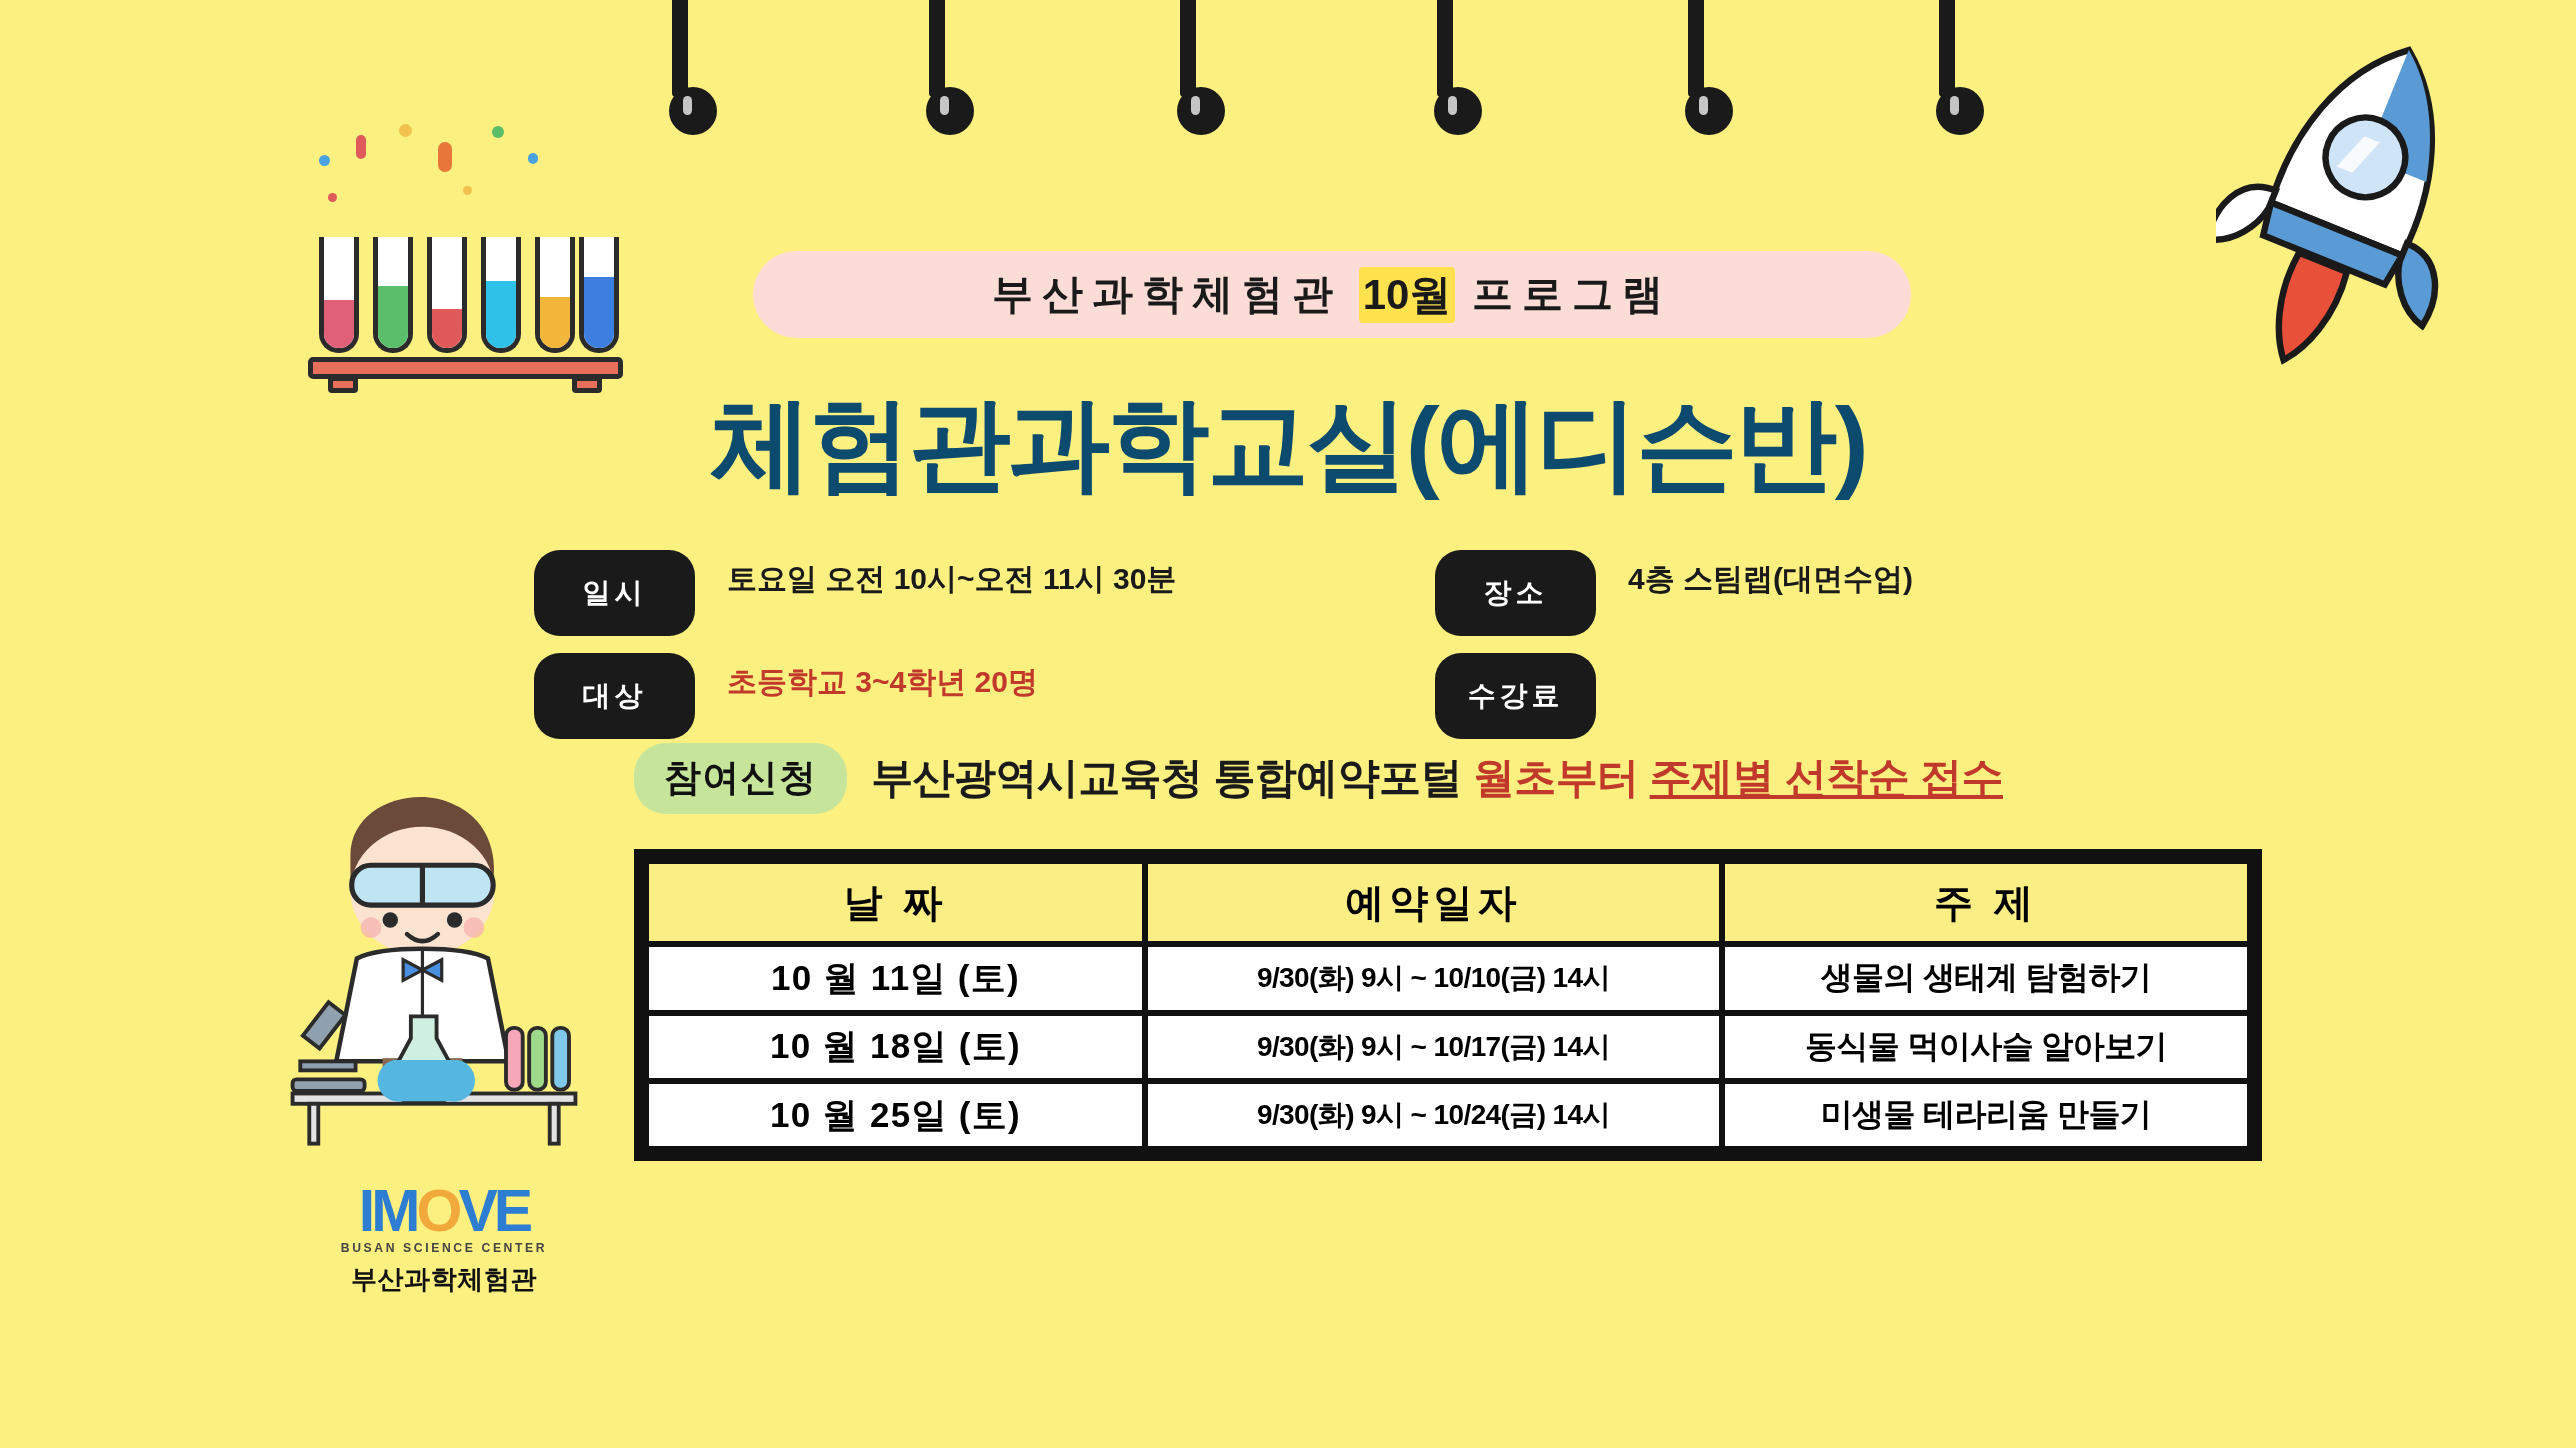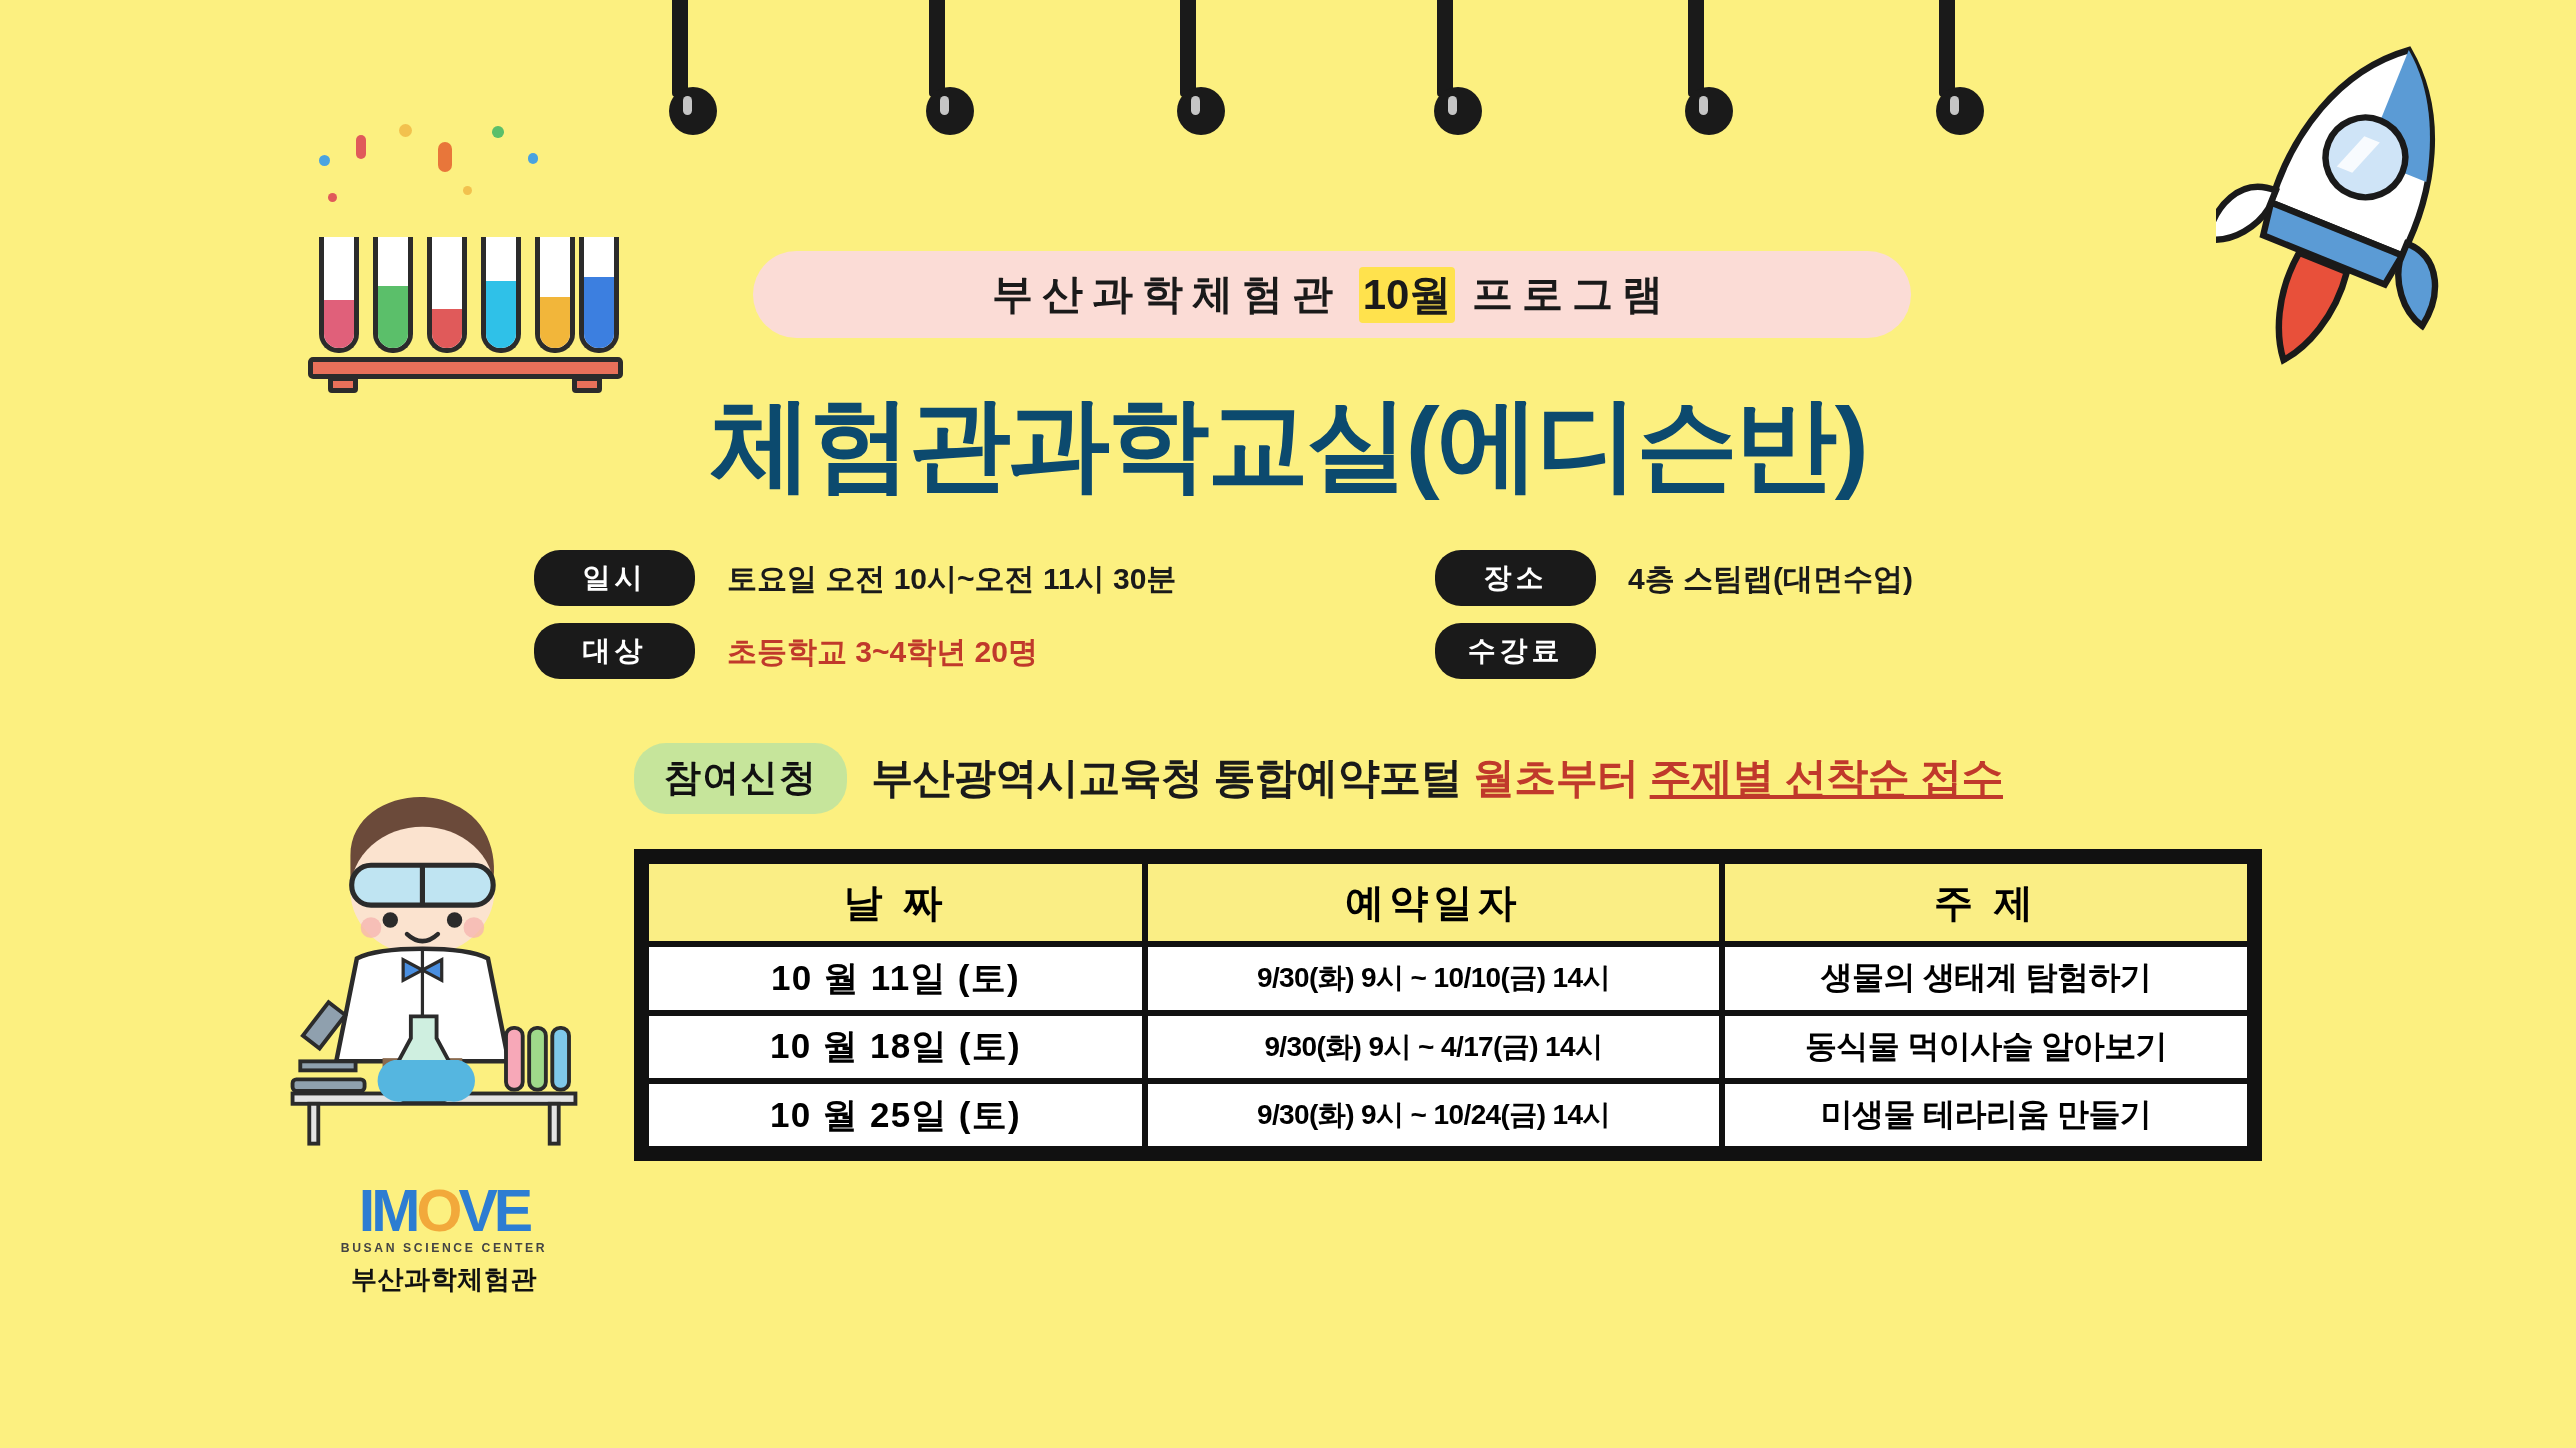--- a/index.html
+++ b/index.html
@@ -170,21 +170,21 @@
     grid-template-columns: 193px 708px 193px 579px;
     row-gap: 16.7px;
     align-items: start;
   }
   .tag {
     background: #1a1a1a;
     color: #fff;
     font-size: 28px;
     font-weight: bold;
     border-radius: 26px;
-    padding: 9px 0;
+    padding: 24px 0;
     width: 161px;
     text-align: center;
     letter-spacing: 3.9px;
   }
   .info-val {
     font-size: 30px;
     font-weight: bold;
     padding-top: 9px;
     line-height: 1.35;
   }
@@ -417,21 +417,21 @@
       </tr>
     </thead>
     <tbody>
       <tr>
         <td class="c1">10 월  11일 (토)</td>
         <td class="c2">9/30(화) 9시 ~ 10/10(금) 14시</td>
         <td class="c3">생물의 생태계 탐험하기</td>
       </tr>
       <tr>
         <td class="c1">10 월  18일 (토)</td>
-        <td class="c2">9/30(화) 9시 ~ 4/17(금) 14시</td>
+        <td class="c2">9/30(화) 9시 ~ 10/17(금) 14시</td>
         <td class="c3">동식물 먹이사슬 알아보기</td>
       </tr>
       <tr>
         <td class="c1">10 월  25일 (토)</td>
         <td class="c2">9/30(화) 9시 ~ 10/24(금) 14시</td>
         <td class="c3">미생물 테라리움 만들기</td>
       </tr>
     </tbody>
   </table>
 </div>

